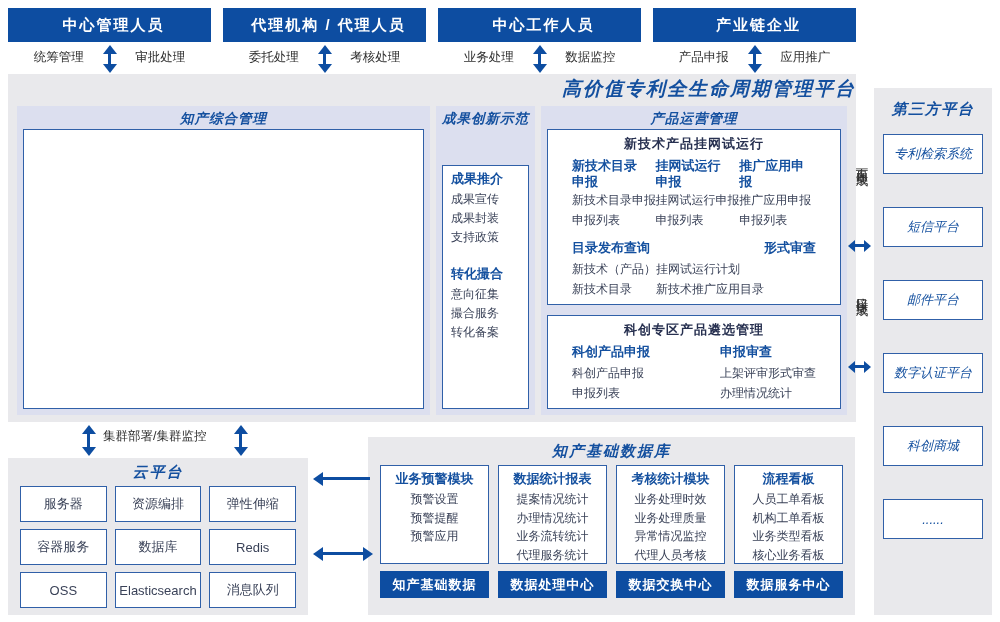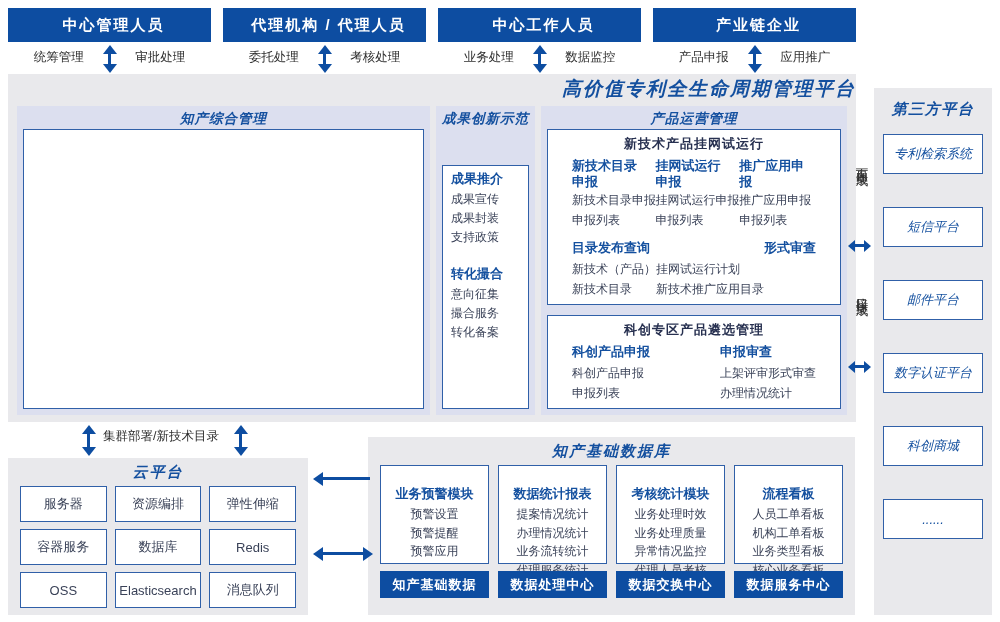--- a/index.html
+++ b/index.html
@@ -93,21 +93,21 @@
   .cloud-panel .panel-title{line-height:28px;}
   .cloud-grid{display:grid;grid-template-columns:repeat(3,1fr);gap:7px 8px;padding:0 12px;}
   .cloud-cell{background:#fff;border:1.5px solid var(--border);height:36px;
     display:flex;align-items:center;justify-content:center;font-size:13px;color:var(--item);}
 
   
   .db-panel{position:absolute;left:368px;top:437px;width:487px;height:178px;background:var(--panel);}
   .db-panel .panel-title{line-height:28px;}
   .db-row{display:flex;gap:9px;padding:0 12px;}
   .db-module{flex:1;display:flex;flex-direction:column;}
-  .db-box{background:#fff;border:1.5px solid var(--border);height:99px;padding-top:16px;}
+  .db-box{background:#fff;border:1.5px solid var(--border);height:99px;padding-top:1px;}
   .db-box .group-heading{text-align:center;line-height:23px;}
   .db-box .menu-item{text-align:center;line-height:18.5px;}
   .db-footer{margin-top:7px;background:var(--blue);color:#fff;font-weight:bold;font-size:13px;
     text-align:center;line-height:27px;letter-spacing:1px;}
 
   
   .side-panel{position:absolute;left:874px;top:88px;width:118px;height:527px;background:var(--panel);}
   .side-panel .panel-title{line-height:24px;padding-top:9px;letter-spacing:1.5px;}
   .side-list{display:flex;flex-direction:column;align-items:center;gap:33px;margin-top:13px;font-style:italic;}
   .side-box{width:100px;height:40px;background:#fff;border:1.5px solid var(--border);
@@ -274,21 +274,21 @@
                 </div>
               </div>
             </div>
         </div>
       </section>
 
     </div>
   </div>
 
   <span class="va cluster-arrow-a"></span>
-  <span class="cluster-label">集群部署/新技术目录</span>
+  <span class="cluster-label">集群部署/集群监控</span>
   <span class="va cluster-arrow-b"></span>
 
   <div class="cloud-panel">
     <div class="panel-title">云平台</div>
     <div class="cloud-grid">
 
     <div class="cloud-cell">服务器</div>
         <div class="cloud-cell">资源编排</div>
         <div class="cloud-cell">弹性伸缩</div>
         <div class="cloud-cell">容器服务</div>

